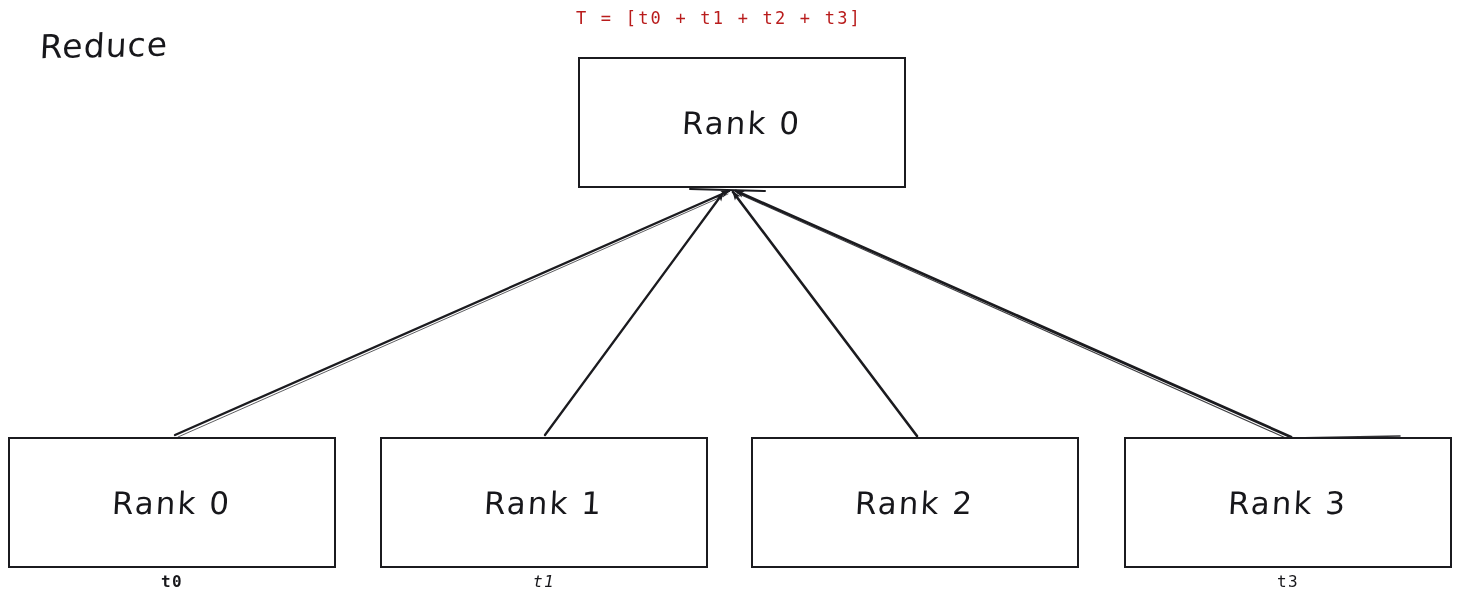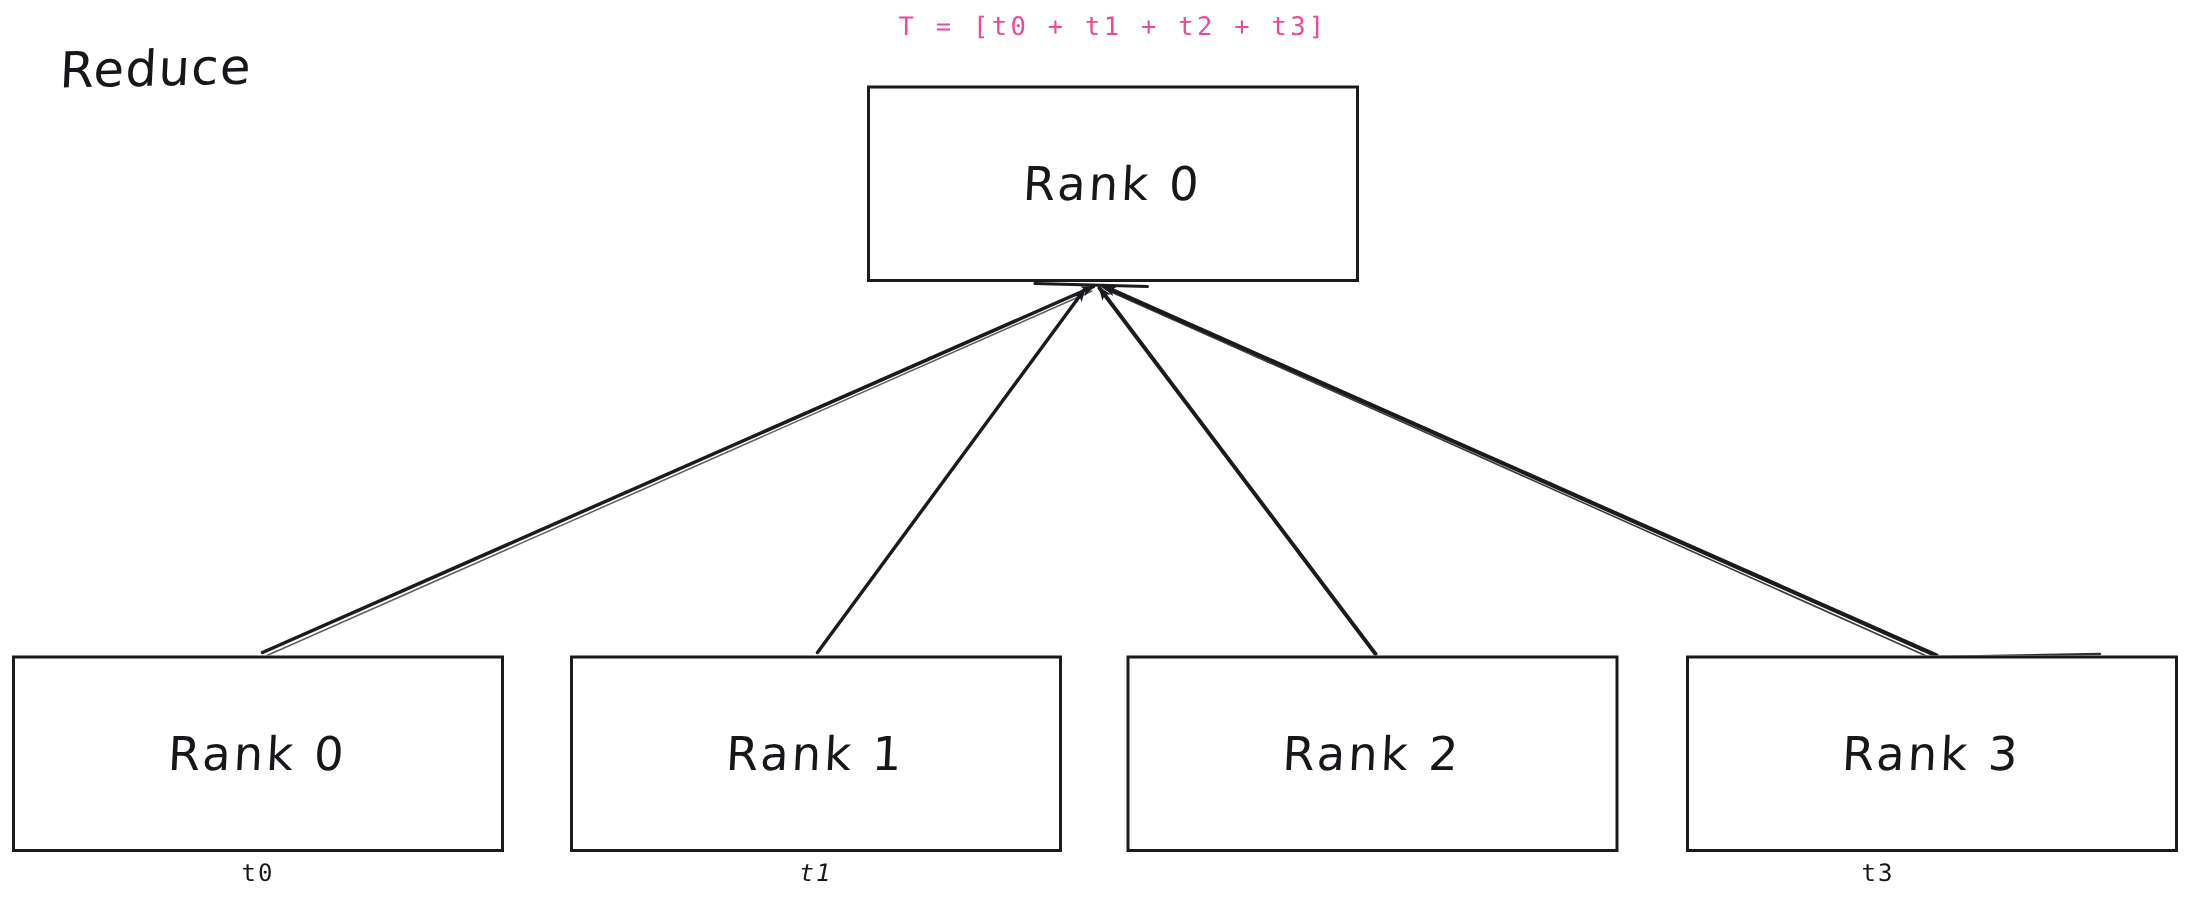--- a/index.html
+++ b/index.html
@@ -38,24 +38,23 @@
     font-family: "DejaVu Sans", sans-serif;
     font-weight: 400;
     color: #17171b;
     transform: skewX(-4deg) rotate(-1.2deg);
   }
   .formula {
     position: absolute;
     left: 576px;
     top: 8px;
     width: 332px;
-    text-align: center;
     font-size: 17px;
     letter-spacing: 2.2px;
-    color: #ec4899;
+    color: #b91c1c;
     font-family: "DejaVu Sans Mono", monospace;
   }
   .node {
     position: absolute;
     box-sizing: border-box;
     background: #ffffff;
     border: 2.4px solid #1b1b1f;
     display: flex;
     align-items: center;
     justify-content: center;
@@ -84,24 +83,24 @@
   .leaf-node {
     top: 437px;
     width: 328px;
     height: 131px;
   }
   #leaf-0 { left: 8px; }
   #leaf-1 { left: 380px; }
   #leaf-2 { left: 751px; }
   #leaf-3 { left: 1124px; }
   .tensor-label { top: 572px; width: 328px; }
-  #tlabel-0 { left: 8px; }
+  #tlabel-0 { left: 8px; font-weight: bold; }
   #tlabel-1 { left: 380px; font-style: italic; }
   #tlabel-2 { left: 751px; }
-  #tlabel-3 { left: 1088px; }
+  #tlabel-3 { left: 1124px; }
 </style>
 </head>
 <body>
 
 <div id="canvas">
 
   <div class="title">Reduce</div>
 
   <div class="formula">T = [t0 + t1 + t2 + t3]</div>
 

